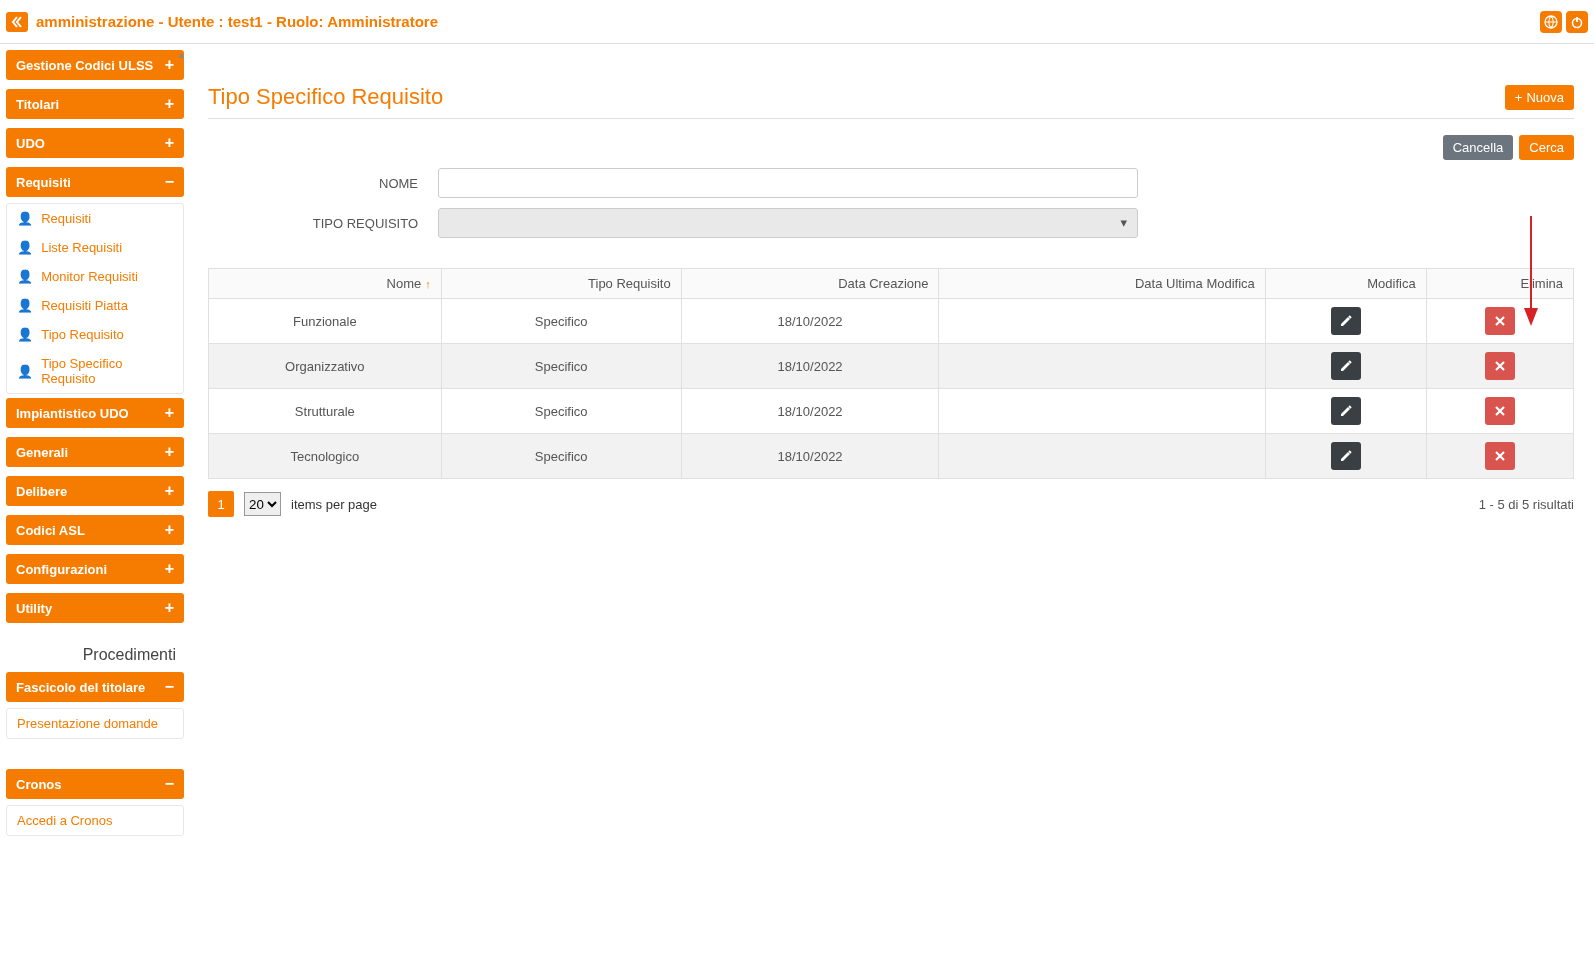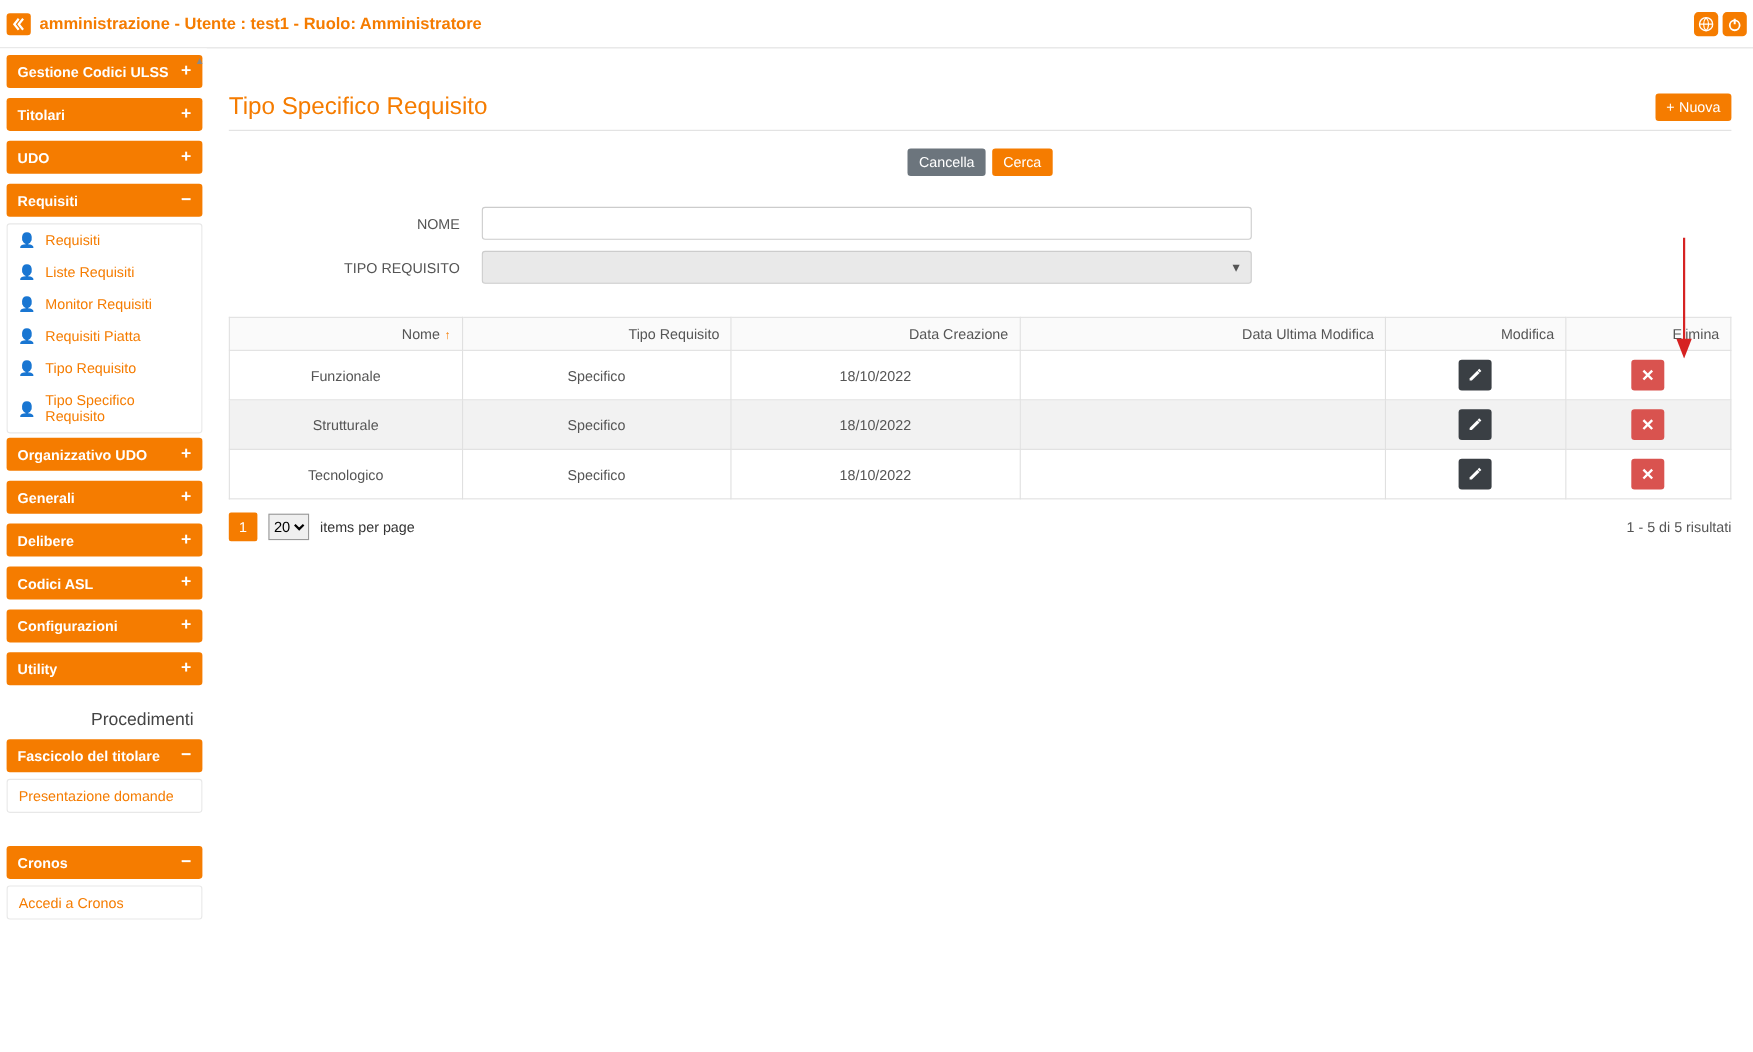--- a/index.html
+++ b/index.html
@@ -21,21 +21,21 @@
 
 .section-title { color: #444; font-size: 16px; padding: 14px 8px 8px; text-align: right; }
 
 .main { flex: 1; padding: 40px 20px 20px 20px; overflow-y: auto; position: relative; }
 .main-header { display: flex; justify-content: space-between; align-items: center; border-bottom: 1px solid #e0e0e0; padding-bottom: 8px; margin-bottom: 16px; }
 .main-header h1 { color: #f57c00; font-weight: normal; font-size: 22px; }
 .btn { padding: 5px 10px; border-radius: 3px; border: none; cursor: pointer; font-size: 13px; display: inline-flex; align-items: center; gap: 4px; }
 .btn-orange { background: #f57c00; color: #fff; }
 .btn-gray { background: #6c757d; color: #fff; }
 
-.action-row { display: flex; justify-content: center; gap: 6px; margin-bottom: 28px; }
+.action-row { display: flex; justify-content: flex-end; gap: 6px; margin-bottom: 8px; }
 
 .form-area { margin-left: 20px; margin-bottom: 30px; }
 .form-row { display: flex; align-items: center; margin-bottom: 10px; }
 .form-row label { width: 210px; text-align: right; padding-right: 20px; color: #555; font-size: 13px; }
 .form-row input[type=text] { flex: 0 0 700px; height: 30px; border: 1px solid #ccc; border-radius: 3px; padding: 4px 8px; }
 .form-row .select-like { flex: 0 0 700px; height: 30px; background: #e9e9e9; border: 1px solid #ccc; border-radius: 3px; position: relative; cursor: pointer; }
 .form-row .select-like::after { content: "▾"; position: absolute; right: 10px; top: 6px; color: #555; }
 
 .table-wrap { position: relative; }
 table.grid { width: 100%; border-collapse: collapse; border: 1px solid #e0e0e0; }
@@ -120,21 +120,21 @@
       <div class="panel-item">
           <span class="user-icon">👤</span>
           <span>Tipo Requisito</span>
         </div>
       <div class="panel-item">
           <span class="user-icon">👤</span>
           <span>Tipo Specifico Requisito</span>
         </div>
     </div>
     <div class="panel">
-      <span>Organizzativo UDO</span>
+      <span>Impiantistico UDO</span>
       <span class="toggle">+</span>
     </div>
     <div class="panel">
       <span>Generali</span>
       <span class="toggle">+</span>
     </div>
     <div class="panel">
       <span>Delibere</span>
       <span class="toggle">+</span>
     </div>
@@ -225,20 +225,37 @@
                     <path d="M10 2 L12 4" stroke="#fff" stroke-width="2"></path>
                   </svg>
                 </button></td>
               <td><button class="icon-btn delete">
                   <svg width="12" height="12" viewBox="0 0 12 12">
                     <path d="M2 2 L10 10 M10 2 L2 10" stroke="#fff" stroke-width="2.2"></path>
                   </svg>
                 </button></td>
             </tr>
             <tr>
+              <td>Organizzativo</td>
+              <td>Specifico</td>
+              <td>18/10/2022</td>
+              <td></td>
+              <td><button class="icon-btn edit">
+                  <svg width="14" height="14" viewBox="0 0 14 14">
+                    <path d="M2 10 L9 3 L11 5 L4 12 L2 12 Z" fill="#fff"></path>
+                    <path d="M10 2 L12 4" stroke="#fff" stroke-width="2"></path>
+                  </svg>
+                </button></td>
+              <td><button class="icon-btn delete">
+                  <svg width="12" height="12" viewBox="0 0 12 12">
+                    <path d="M2 2 L10 10 M10 2 L2 10" stroke="#fff" stroke-width="2.2"></path>
+                  </svg>
+                </button></td>
+            </tr>
+            <tr>
               <td>Strutturale</td>
               <td>Specifico</td>
               <td>18/10/2022</td>
               <td></td>
               <td><button class="icon-btn edit">
                   <svg width="14" height="14" viewBox="0 0 14 14">
                     <path d="M2 10 L9 3 L11 5 L4 12 L2 12 Z" fill="#fff"></path>
                     <path d="M10 2 L12 4" stroke="#fff" stroke-width="2"></path>
                   </svg>
                 </button></td>

